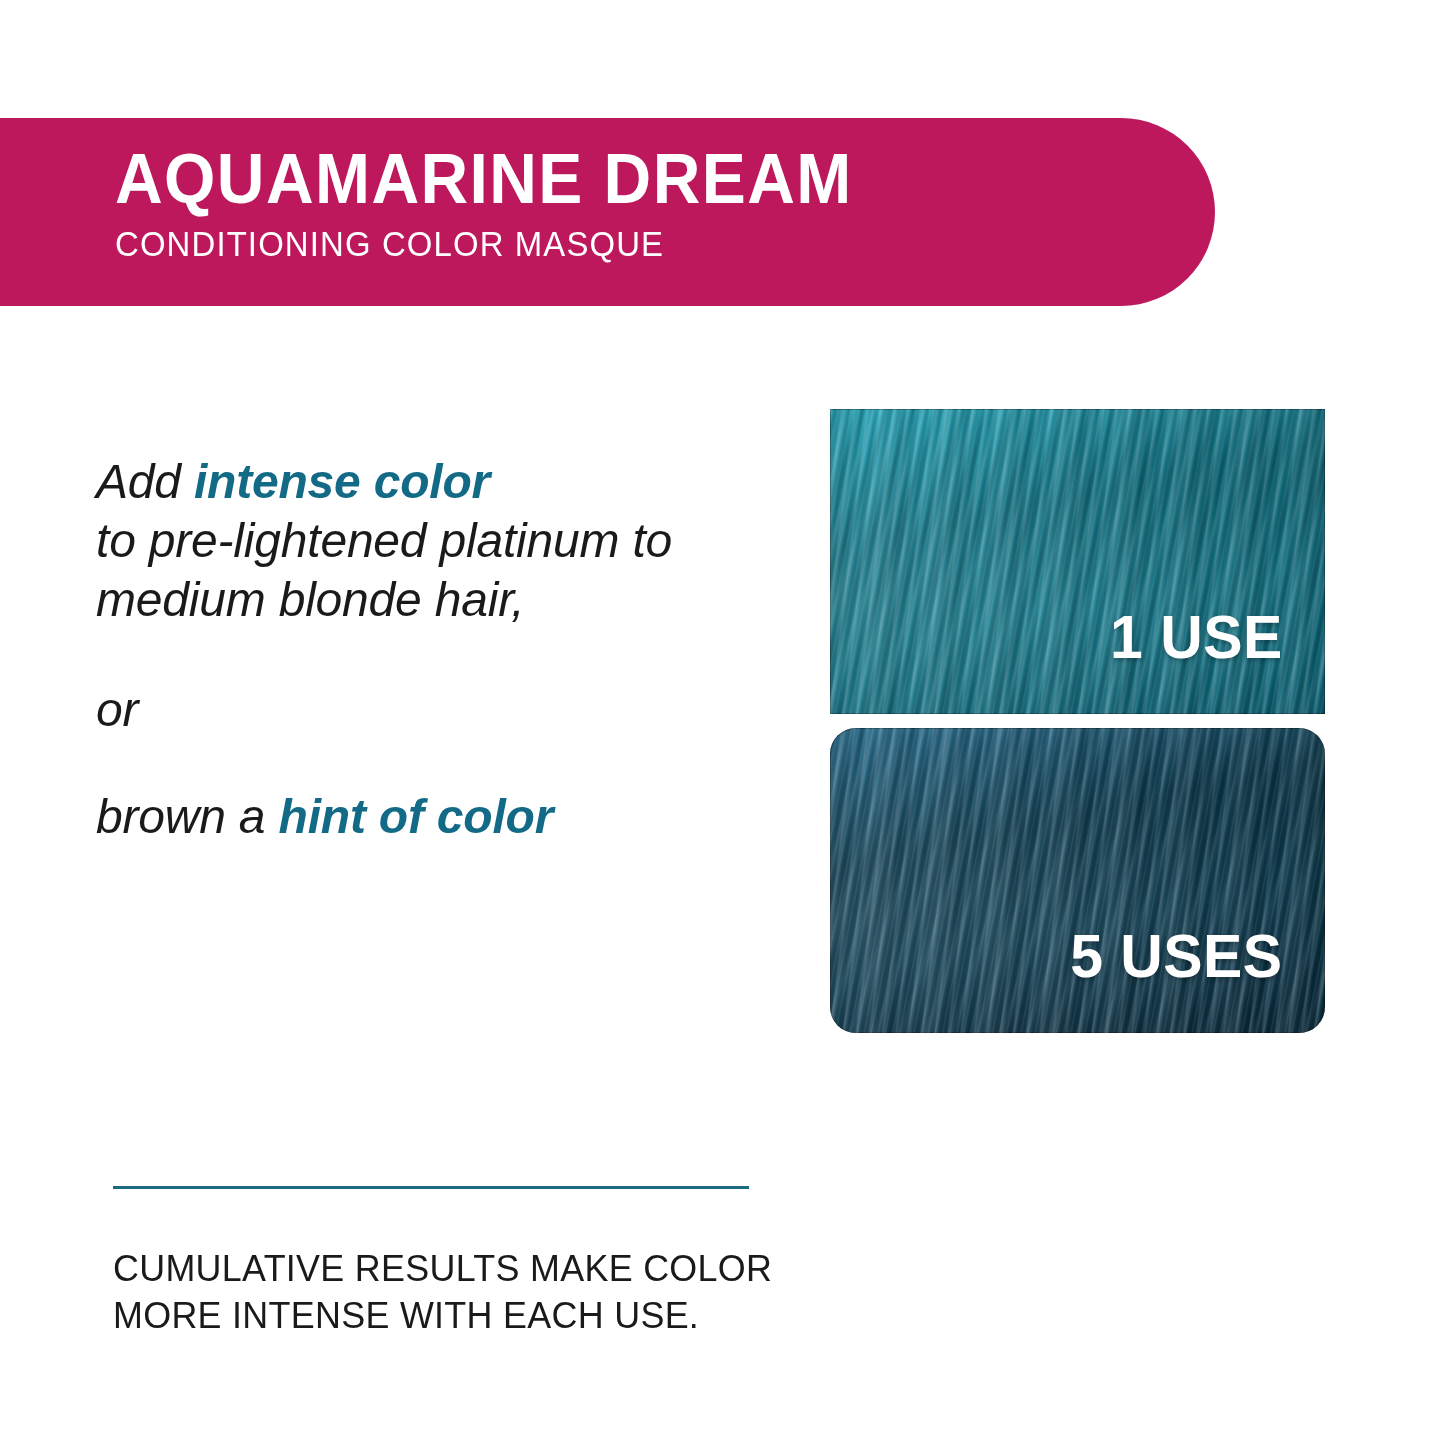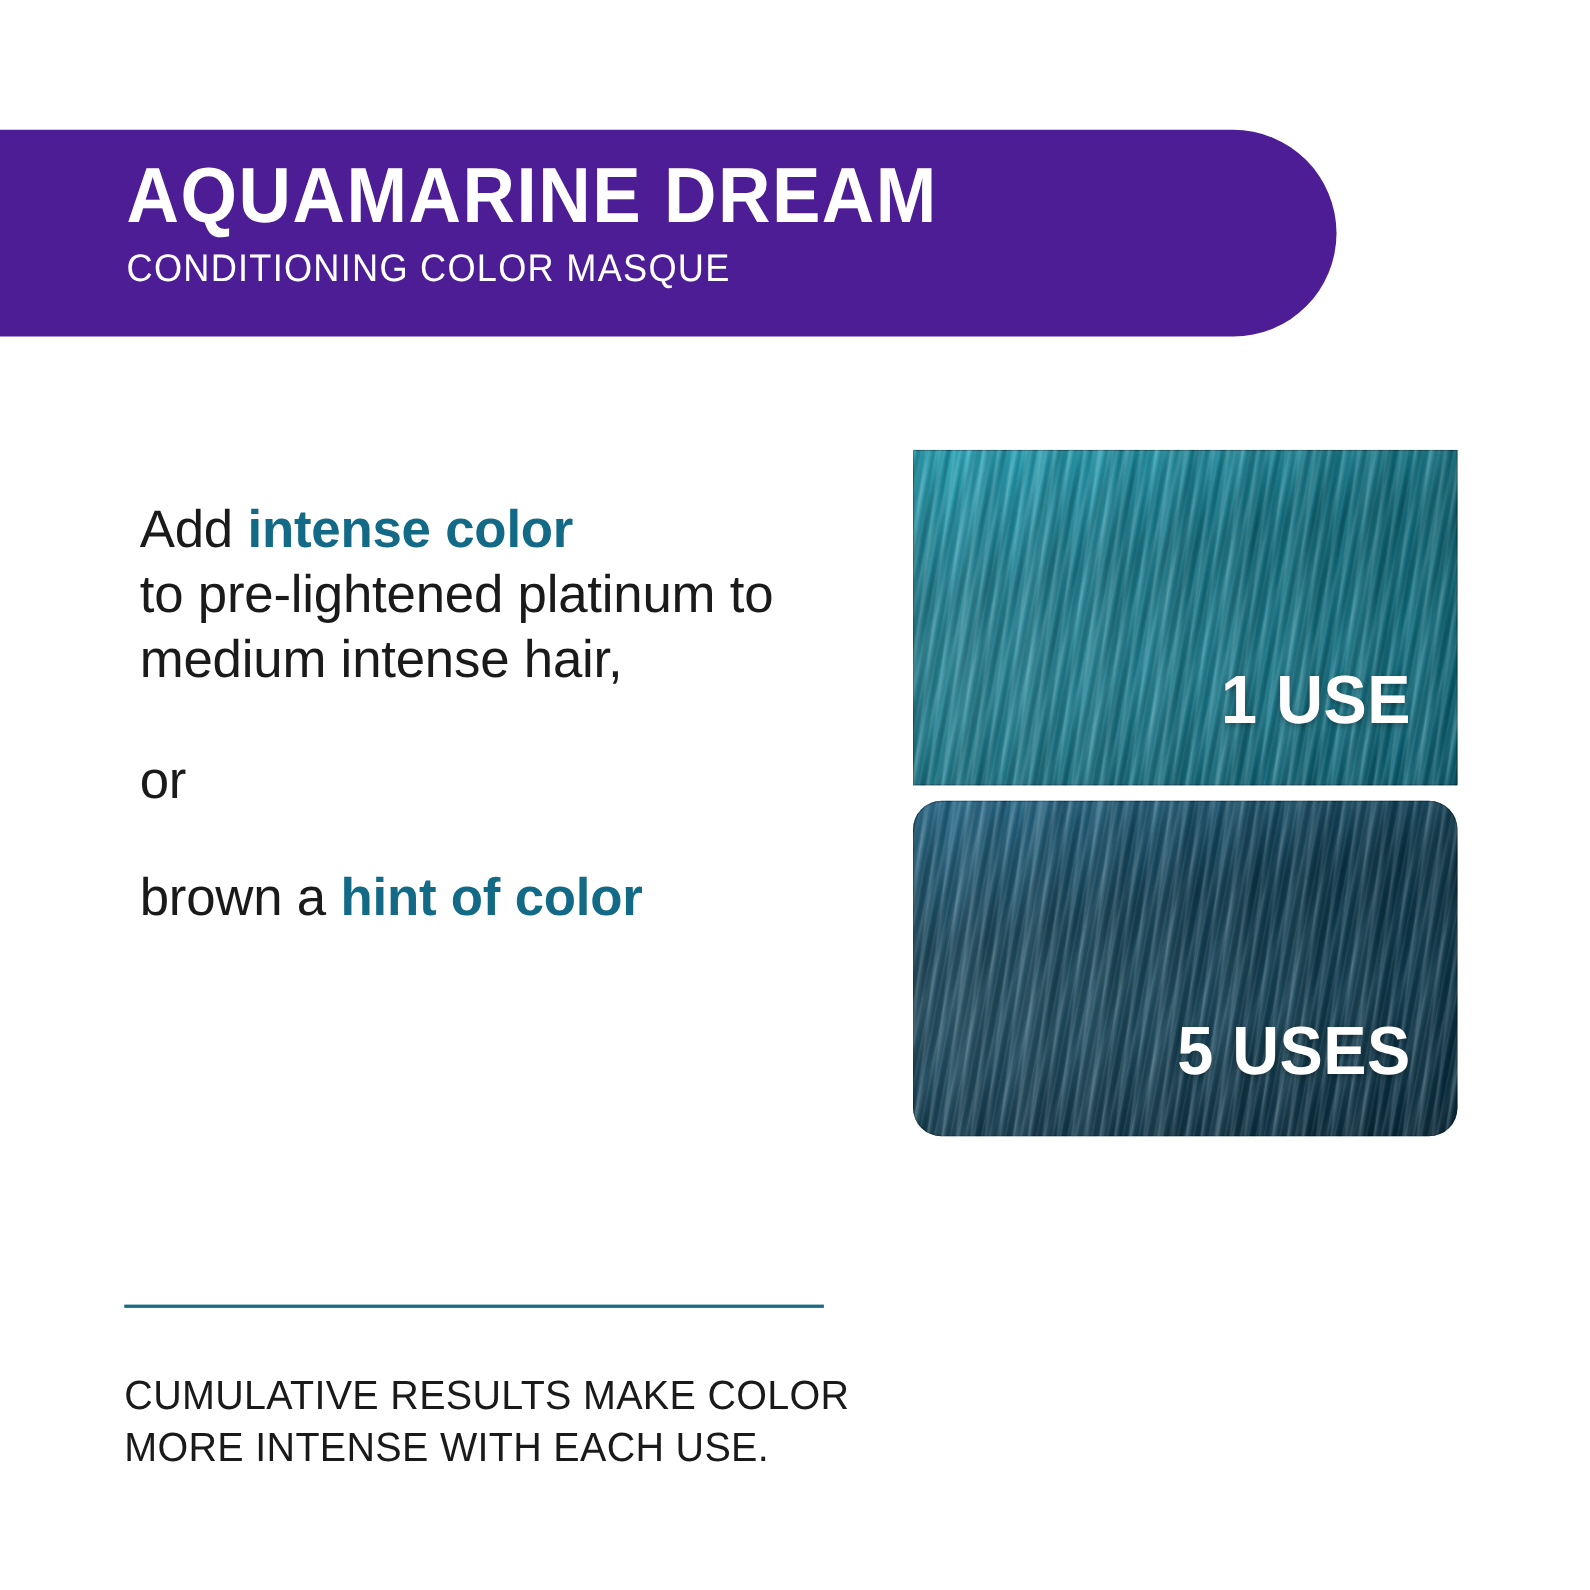--- a/index.html
+++ b/index.html
@@ -52,23 +52,24 @@
     letter-spacing: 1.2px;
     transform: scaleX(0.94);
     transform-origin: left center;
     white-space: nowrap;
     margin-top: 4px;
   }
 
   
   .copy-column {
     position: absolute;
-    left: 127px;
+    left: 96px;
     top: 452px;
     width: 680px;
+    font-style: italic;
   }
   .body-para {
     font-size: 48px;
     line-height: 59px;
     color: #1a1a1a;
     font-weight: 400;
     letter-spacing: -0.2px;
     margin: 0;
   }
   .body-para .accent {
@@ -187,32 +188,32 @@
     letter-spacing: 0.5px;
     text-shadow: 0 2px 6px rgba(0,0,0,0.30);
     white-space: nowrap;
     transform: scaleX(0.95);
     transform-origin: right bottom;
   }
 </style>
 </head>
 <body>
 
-<div class="header-banner" style="background: #4c1d95;">
+<div class="header-banner" style="background: #be185d;">
   <div class="header-inner">
     <div class="header-title">AQUAMARINE DREAM</div>
     <div class="header-subtitle">CONDITIONING COLOR MASQUE</div>
   </div>
 </div>
 
 <div class="copy-column">
 
   <p class="body-para">
     <span>Add </span><span class="accent" style="color: rgb(19, 106, 134);">intense color</span><br>
-    <span>to pre-lightened platinum to medium intense hair,</span>
+    <span>to pre-lightened platinum to medium blonde hair,</span>
   </p>
 
   <div class="para-gap-1"></div>
 
   <p class="body-para">
     <span>or</span>
   </p>
 
   <div class="para-gap-2"></div>
 

